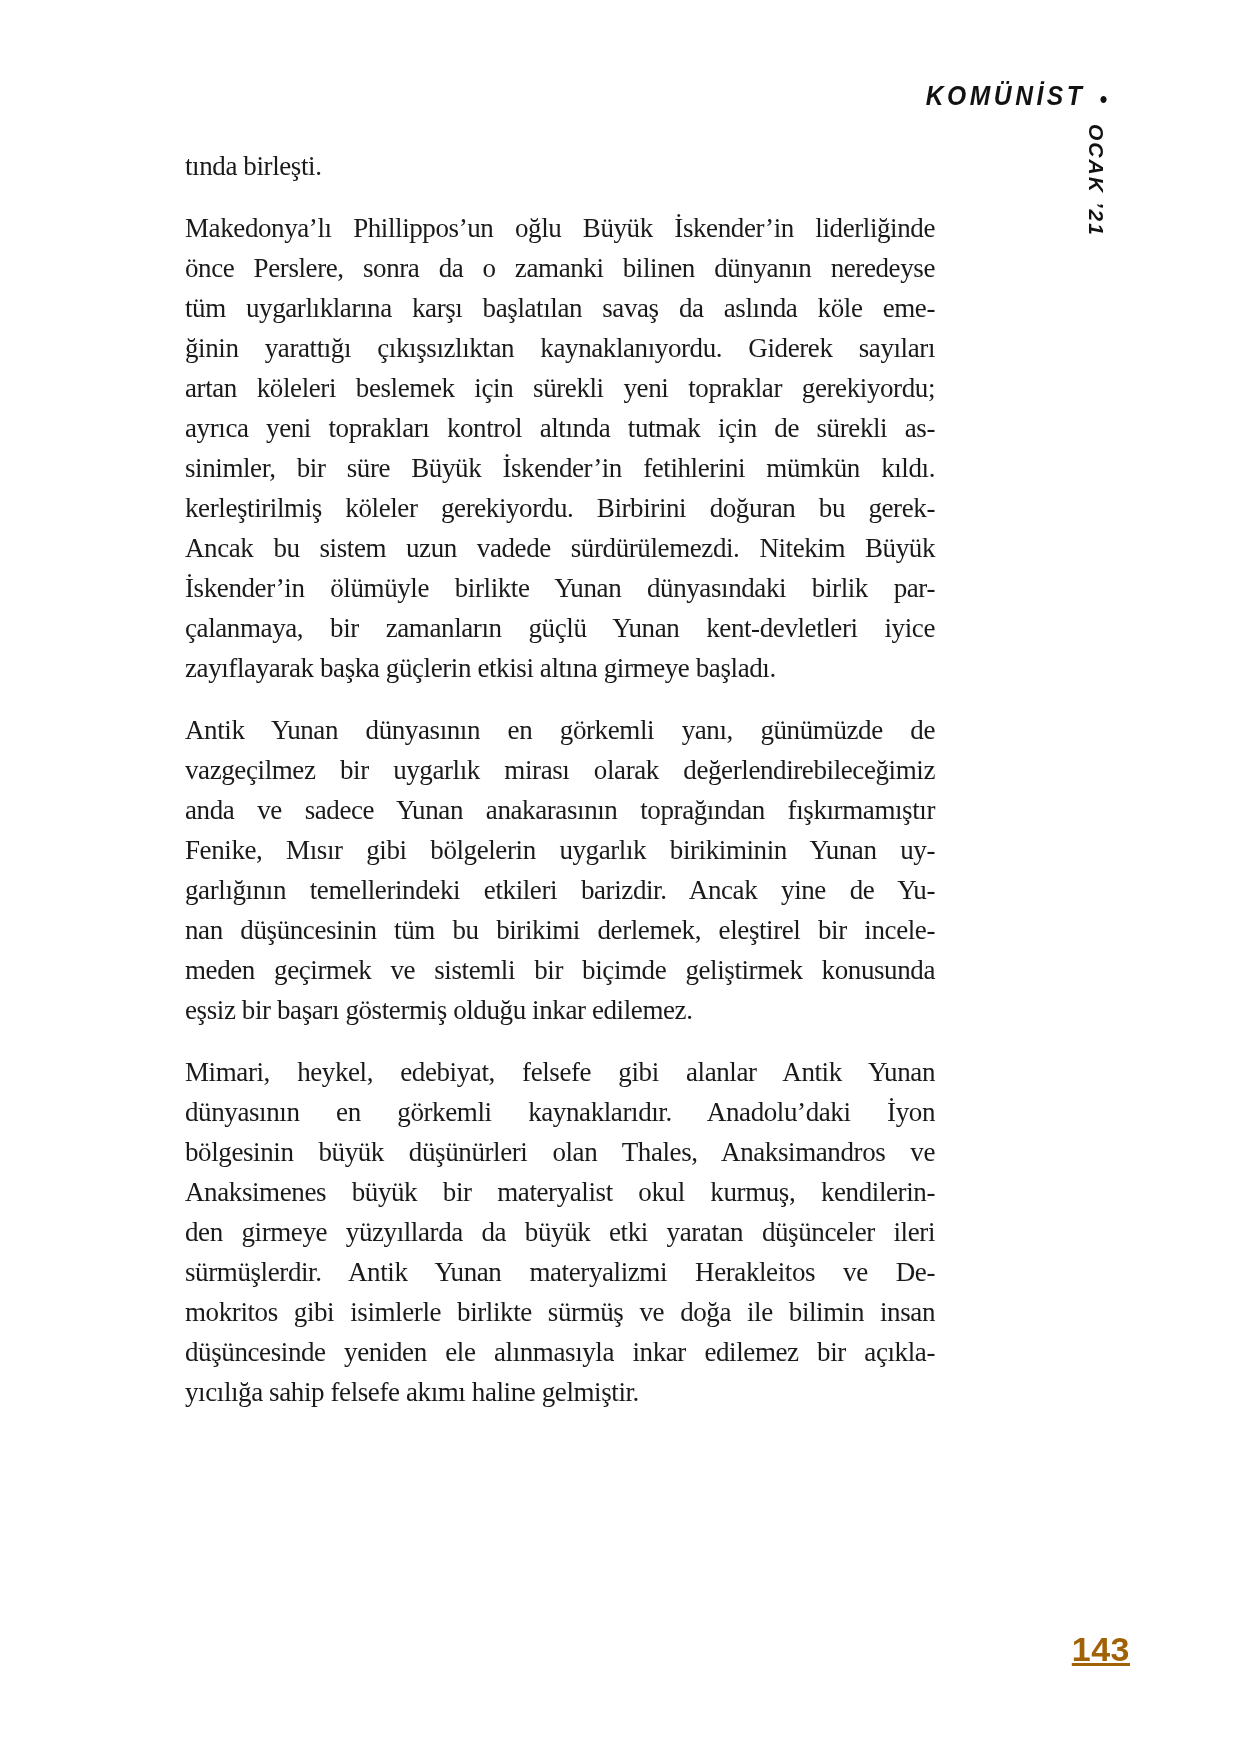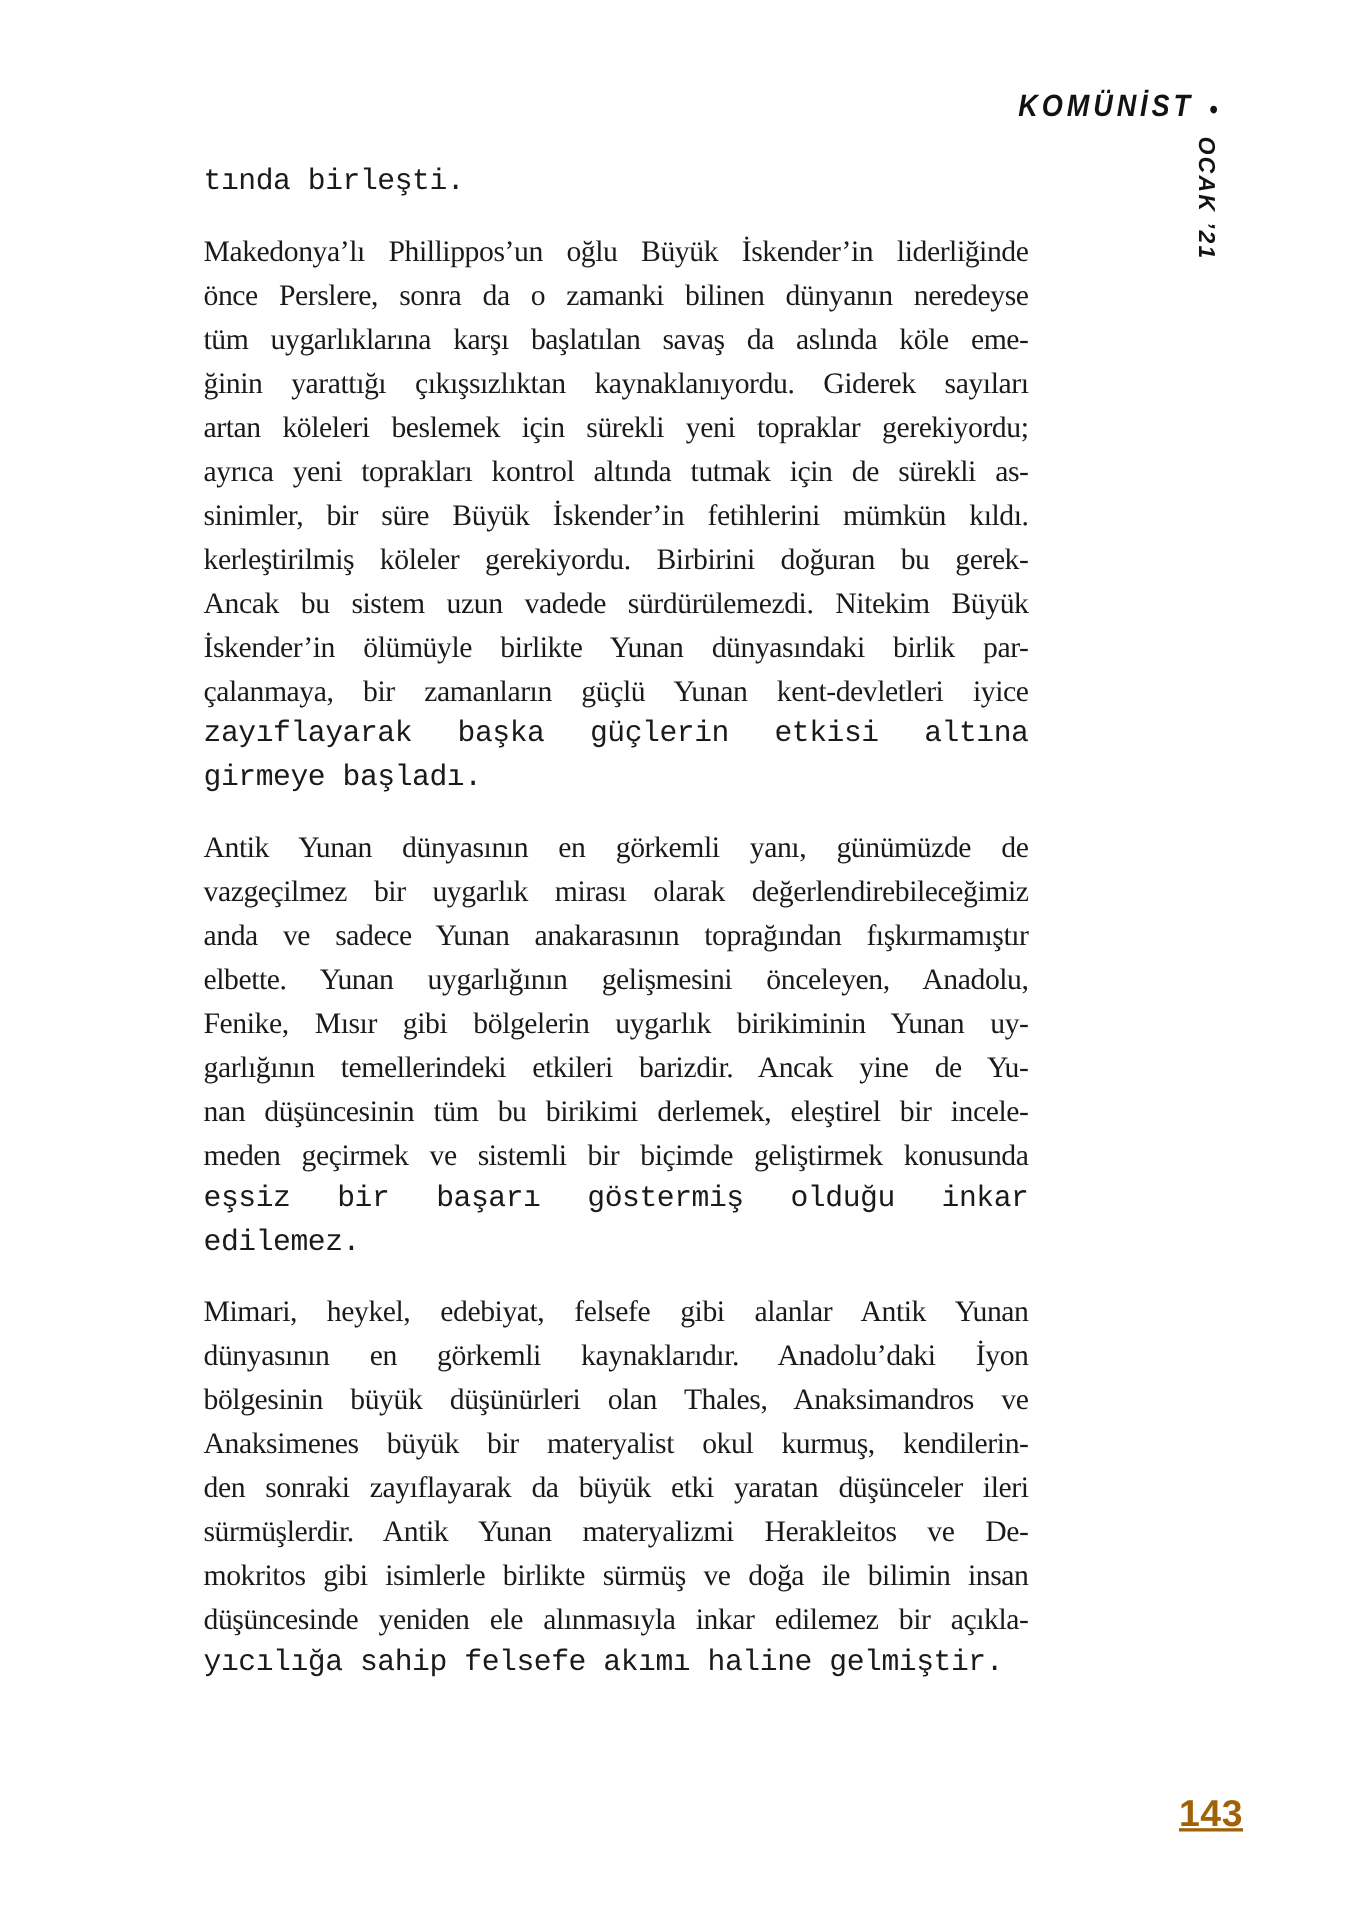--- a/index.html
+++ b/index.html
@@ -63,21 +63,21 @@
     font-size: 27px;
     line-height: 40px;
     letter-spacing: -0.4px;
   }
   .para { margin: 0 0 22px 0; }
   .para:last-child { margin-bottom: 0; }
   .line {
     text-align: justify;
     text-align-last: justify;
   }
-  .line.last { text-align-last: left; font-family: Liberation Mono, monospace; }
+  .line.last { text-align-last: left; }
   
   .folio {
     position: absolute;
     right: 111px;
     top: 1630px;
     font-family: "Liberation Sans", sans-serif;
     font-weight: bold;
     font-size: 34px;
     color: #a16207;
     letter-spacing: 0.5px;
@@ -111,33 +111,32 @@
         <div class="line">kerleştirilmiş köleler gerekiyordu. Birbirini doğuran bu gerek-</div>
         <div class="line">Ancak bu sistem uzun vadede sürdürülemezdi. Nitekim Büyük</div>
         <div class="line">İskender’in ölümüyle birlikte Yunan dünyasındaki birlik par-</div>
         <div class="line">çalanmaya, bir zamanların güçlü Yunan kent-devletleri iyice</div>
         <div class="line last">zayıflayarak başka güçlerin etkisi altına girmeye başladı.</div>
       </div>
       <div class="para">
         <div class="line">Antik Yunan dünyasının en görkemli yanı, günümüzde de</div>
         <div class="line">vazgeçilmez bir uygarlık mirası olarak değerlendirebileceğimiz</div>
         <div class="line">anda ve sadece Yunan anakarasının toprağından fışkırmamıştır</div>
-        <div class="line">elbette. Yunan uygarlığının gelişmesini önceleyen, Anadolu,</div>
         <div class="line">Fenike, Mısır gibi bölgelerin uygarlık birikiminin Yunan uy-</div>
         <div class="line">garlığının temellerindeki etkileri barizdir. Ancak yine de Yu-</div>
         <div class="line">nan düşüncesinin tüm bu birikimi derlemek, eleştirel bir incele-</div>
         <div class="line">meden geçirmek ve sistemli bir biçimde geliştirmek konusunda</div>
         <div class="line last">eşsiz bir başarı göstermiş olduğu inkar edilemez.</div>
       </div>
       <div class="para">
         <div class="line">Mimari, heykel, edebiyat, felsefe gibi alanlar Antik Yunan</div>
         <div class="line">dünyasının en görkemli kaynaklarıdır. Anadolu’daki İyon</div>
         <div class="line">bölgesinin büyük düşünürleri olan Thales, Anaksimandros ve</div>
         <div class="line">Anaksimenes büyük bir materyalist okul kurmuş, kendilerin-</div>
-        <div class="line">den sonraki zayıflayarak da büyük etki yaratan düşünceler ileri</div>
+        <div class="line">den girmeye yüzyıllarda da büyük etki yaratan düşünceler ileri</div>
         <div class="line">sürmüşlerdir. Antik Yunan materyalizmi Herakleitos ve De-</div>
         <div class="line">mokritos gibi isimlerle birlikte sürmüş ve doğa ile bilimin insan</div>
         <div class="line">düşüncesinde yeniden ele alınmasıyla inkar edilemez bir açıkla-</div>
         <div class="line last">yıcılığa sahip felsefe akımı haline gelmiştir.</div>
       </div>
     </div>
 
   <div class="folio">143</div>
 
 </div>

